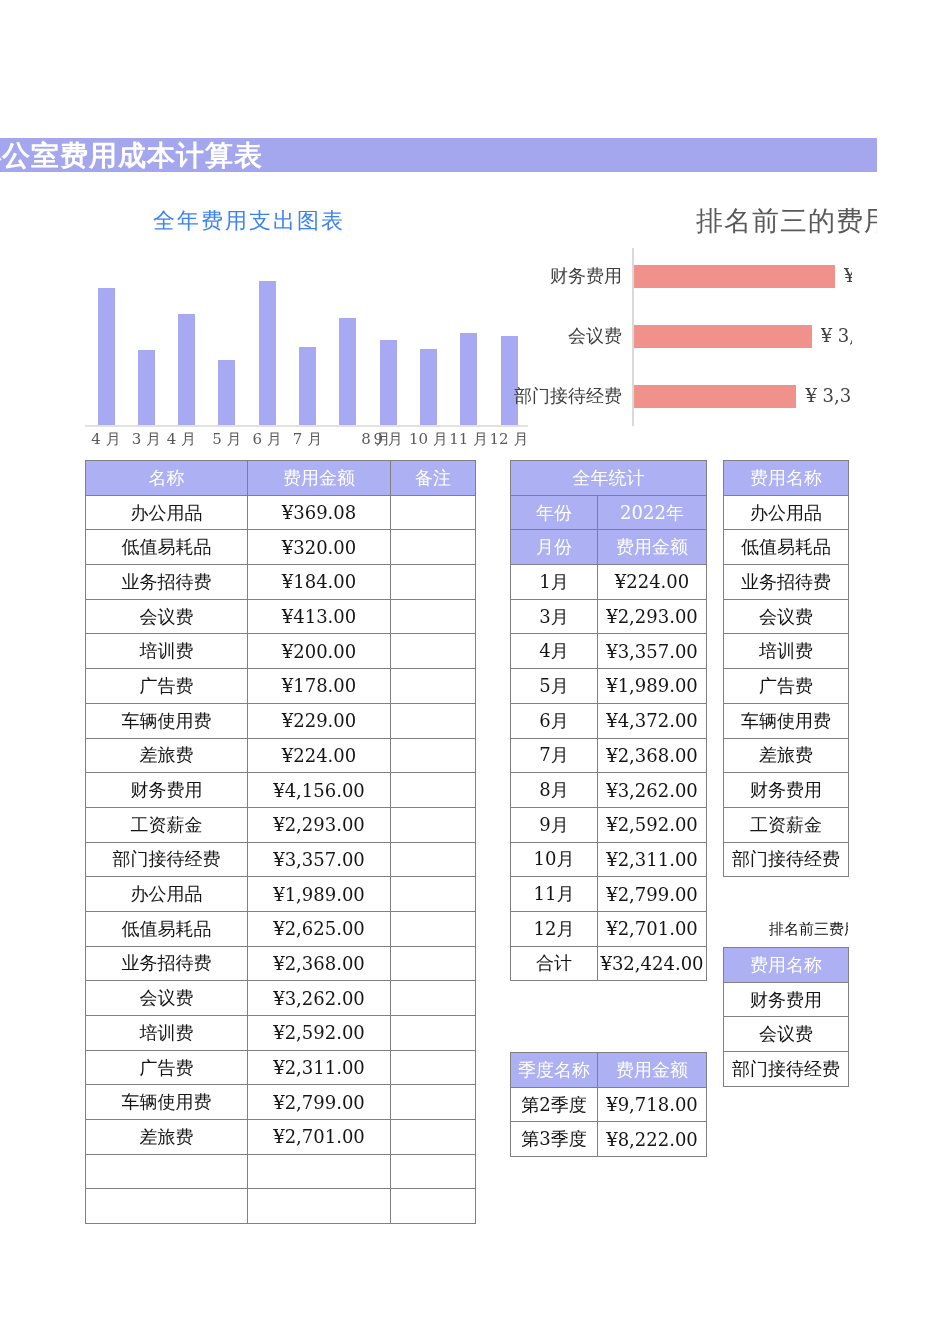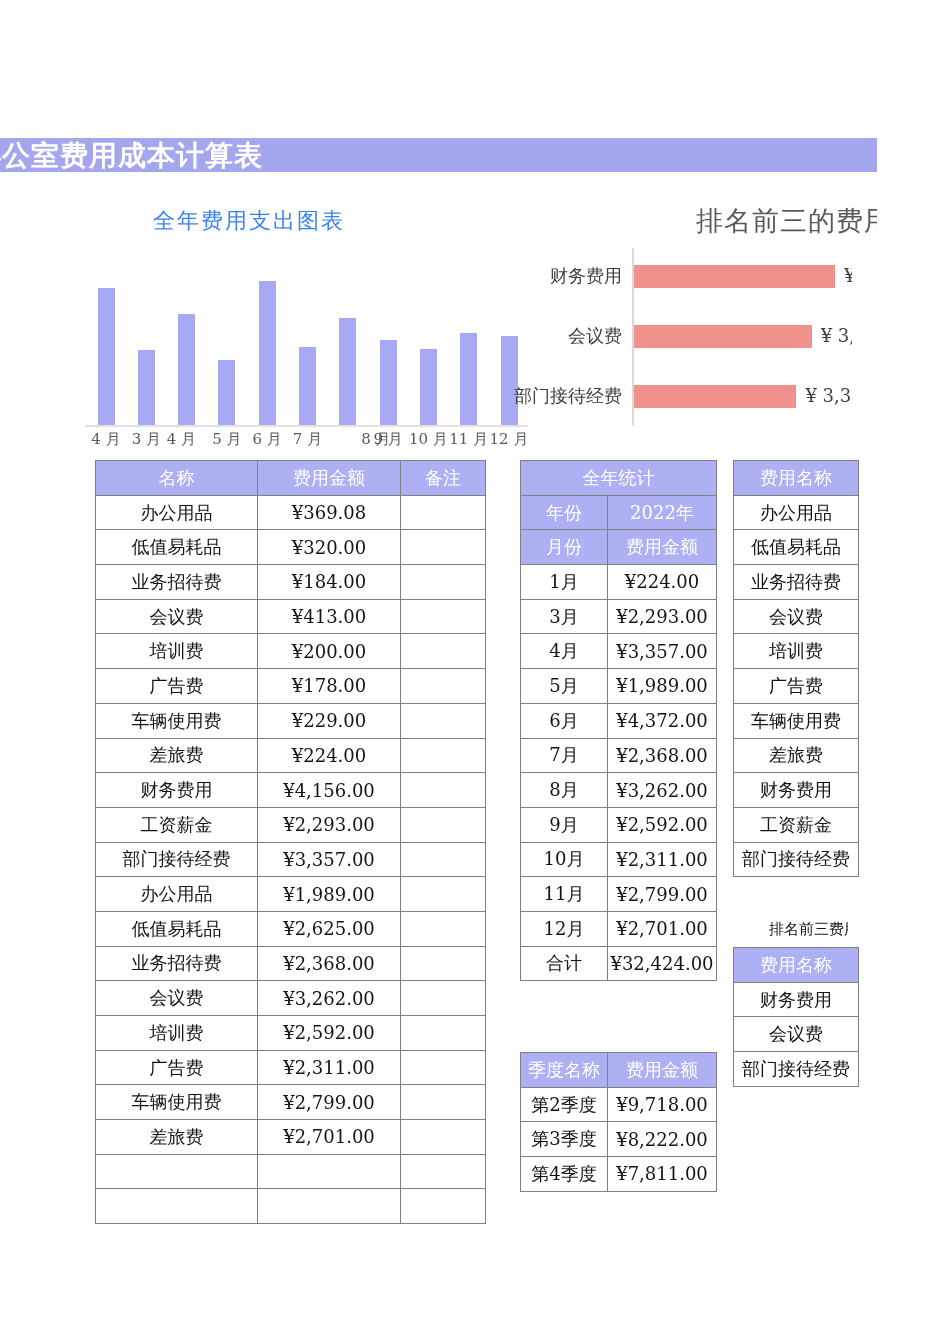--- a/index.html
+++ b/index.html
@@ -47,21 +47,21 @@
     position:absolute; left:0; width:122px; text-align:right;
     font-size:18px; color:#404040; line-height:24px; white-space:nowrap;
   }
   .h-bar { position:absolute; height:23px; background:#f0918b; }
   .h-val {
     position:absolute; font-size:18px; color:#3f3f3f; line-height:24px;
     white-space:nowrap; overflow:hidden;
   }
 
   
-  .sheet { position:absolute; border-collapse:collapse; table-layout:fixed;margin-left:10px; }
+  .sheet { position:absolute; border-collapse:collapse; table-layout:fixed; }
   .sheet th, .sheet td {
     border:1px solid #808080; height:33.7px; padding:0;
     text-align:center; vertical-align:middle;
     font-weight:normal; font-size:18px; color:#141414;
     overflow:hidden; white-space:nowrap;
   }
   .sheet th { background:#aeb0f4; color:#ffffff; }
   #t-left   { left:85px;  top:460px;  width:390px; }
   #t-annual { left:510px; top:460px;  width:196px; }
   #t-quarter{ left:510px; top:1052px; width:196px;padding-left:20px; }
@@ -368,24 +368,20 @@
   <tr>
     <td>第2季度</td>
     <td>¥9,718.00</td>
   </tr>
 
   <tr>
     <td>第3季度</td>
     <td>¥8,222.00</td>
   </tr>
 
-  <tr>
-    <td>第4季度</td>
-    <td>¥7,811.00</td>
-  </tr>
 </tbody>
 </table>
 
 <table class="sheet" id="t-names">
   <colgroup>
       <col style="width:125px">
     </colgroup>
   <thead>
     <tr>
         <th>费用名称</th>

